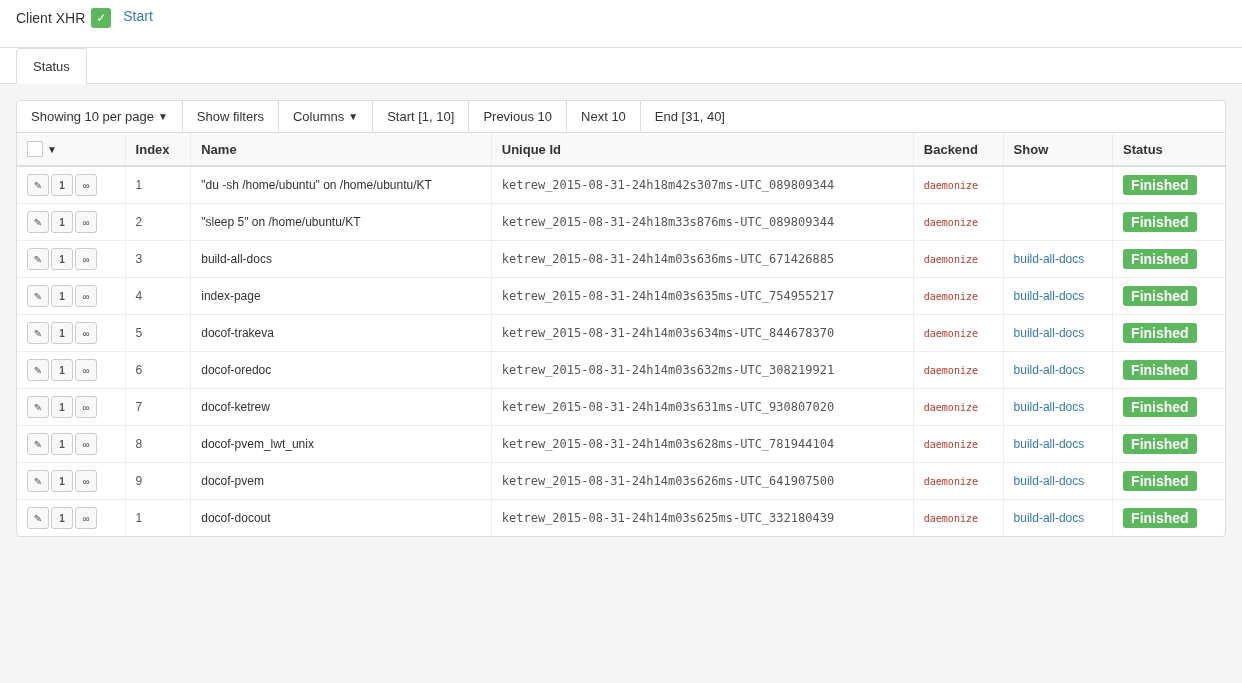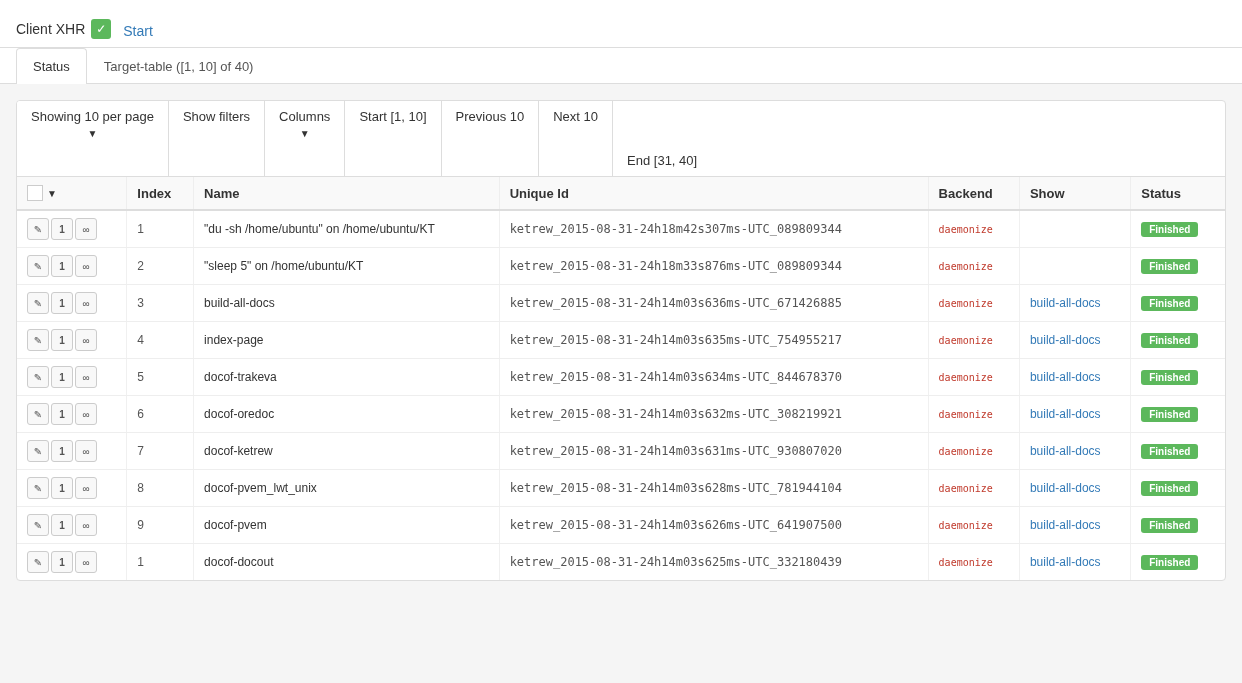--- a/index.html
+++ b/index.html
@@ -1,33 +1,33 @@
 <!DOCTYPE html>
 <html><head>
   <meta charset="utf-8">
   <style>
     * { box-sizing: border-box; margin: 0; padding: 0; }
     body { font-family: -apple-system, BlinkMacSystemFont, "Segoe UI", Helvetica, Arial, sans-serif; font-size: 13px; background: #f5f5f5; color: #333; }
 
-    .top-bar { background: #fff; border-bottom: 1px solid #ddd; padding: 8px 16px; display: flex; align-items: flex-end; gap: 12px; height: 48px; }
+    .top-bar { background: #fff; border-bottom: 1px solid #ddd; padding: 8px 16px; display: flex; align-items: flex-start; gap: 12px; height: 48px; }
     .client-xhr { display: flex; align-items: center; gap: 6px; font-size: 14px; font-weight: 500; }
     .checkmark { background: #5cb85c; color: white; border-radius: 3px; width: 20px; height: 20px; display: flex; align-items: center; justify-content: center; font-size: 12px; }
     .about-link { color: #337ab7; text-decoration: none; font-size: 14px; }
 
     .tabs { background: #fff; border-bottom: 1px solid #ddd; padding: 0 16px; display: flex; gap: 0; }
     .tab { padding: 10px 16px; cursor: pointer; border: 1px solid transparent; border-bottom: none; font-size: 13px; color: #555; margin-bottom: -1px; }
     .tab.active { background: #fff; border-color: #ddd; border-bottom-color: #fff; color: #333; border-radius: 4px 4px 0 0; }
 
     .content { padding: 16px; }
 
     .table-container { background: #fff; border: 1px solid #ddd; border-radius: 4px; overflow: hidden; }
 
     .toolbar { display: flex; align-items: stretch; border-bottom: 1px solid #ddd; }
-    .toolbar-btn { padding: 8px 14px; border: none; border-right: 1px solid #ddd; background: #fff; cursor: pointer; font-size: 13px; color: #333; white-space: nowrap; display: flex; align-items: center; gap: 4px; flex-direction: column; }
-    .toolbar-btn:last-child { border-right: none; margin-top: 44px; }
+    .toolbar-btn { padding: 8px 14px; border: none; border-right: 1px solid #ddd; background: #fff; cursor: pointer; font-size: 13px; color: #333; white-space: nowrap; display: flex; align-items: center; gap: 4px; }
+    .toolbar-btn:last-child { border-right: none; }
     .toolbar-btn .caret { font-size: 10px; }
 
     .data-table { width: 100%; border-collapse: collapse; }
     .data-table th { background: #f9f9f9; border-bottom: 2px solid #ddd; border-right: 1px solid #eee; padding: 8px 10px; text-align: left; font-weight: 600; font-size: 13px; white-space: nowrap; }
     .data-table th:last-child { border-right: none; }
     .data-table td { border-bottom: 1px solid #eee; border-right: 1px solid #f0f0f0; padding: 7px 10px; font-size: 12px; vertical-align: middle; }
     .data-table td:last-child { border-right: none; }
     .data-table tr:last-child td { border-bottom: none; }
 
     .th-select { display: flex; align-items: center; gap: 4px; }
@@ -36,44 +36,41 @@
     .row-actions { display: flex; gap: 2px; }
     .action-btn { width: 22px; height: 22px; border: 1px solid #ccc; border-radius: 3px; background: #f8f8f8; cursor: pointer; display: flex; align-items: center; justify-content: center; font-size: 10px; color: #555; }
     .action-btn.edit { color: #555; }
     .action-btn.num { color: #555; font-weight: bold; }
     .action-btn.inf { color: #555; }
 
     .backend-link { color: #c0392b; font-family: monospace; font-size: 10px; cursor: pointer; }
 
     .tag-link { color: #337ab7; cursor: pointer; font-size: 12px; }
 
-    .status-badge { display: inline-block; padding: 2px 8px; border-radius: 3px; font-size: 10px; font-weight: bold; color: white; }
+    .status-badge { display: inline-block; padding: 2px 8px; border-radius: 3px; font-size: 14px; font-weight: bold; color: white; }
     .status-finished { background: #5cb85c; }
 
     .unique-id { font-family: monospace; font-size: 11px; color: #555; }
     .row-name { font-size: 12px; }
     .row-index { color: #555; font-size: 12px; }
   </style>
 </head>
 <body>
 
 <div class="top-bar">
   <div class="client-xhr">
     <span>Client XHR</span>
     <span class="checkmark">✓</span>
   </div>
   <a class="about-link" href="#">Start</a>
 </div>
 
 <div class="tabs">
   <div class="tab active">
     <span>Status</span>
-  </div>
-  <div class="tab">
-    <span>Target-table ([1, 10] of 40)</span>
   </div>
 </div>
 
 <div class="content">
   <div class="table-container">
     <div class="toolbar">
       <button class="toolbar-btn">
         <span>Showing 10 per page</span>
         <span class="caret">▼</span>
       </button>

